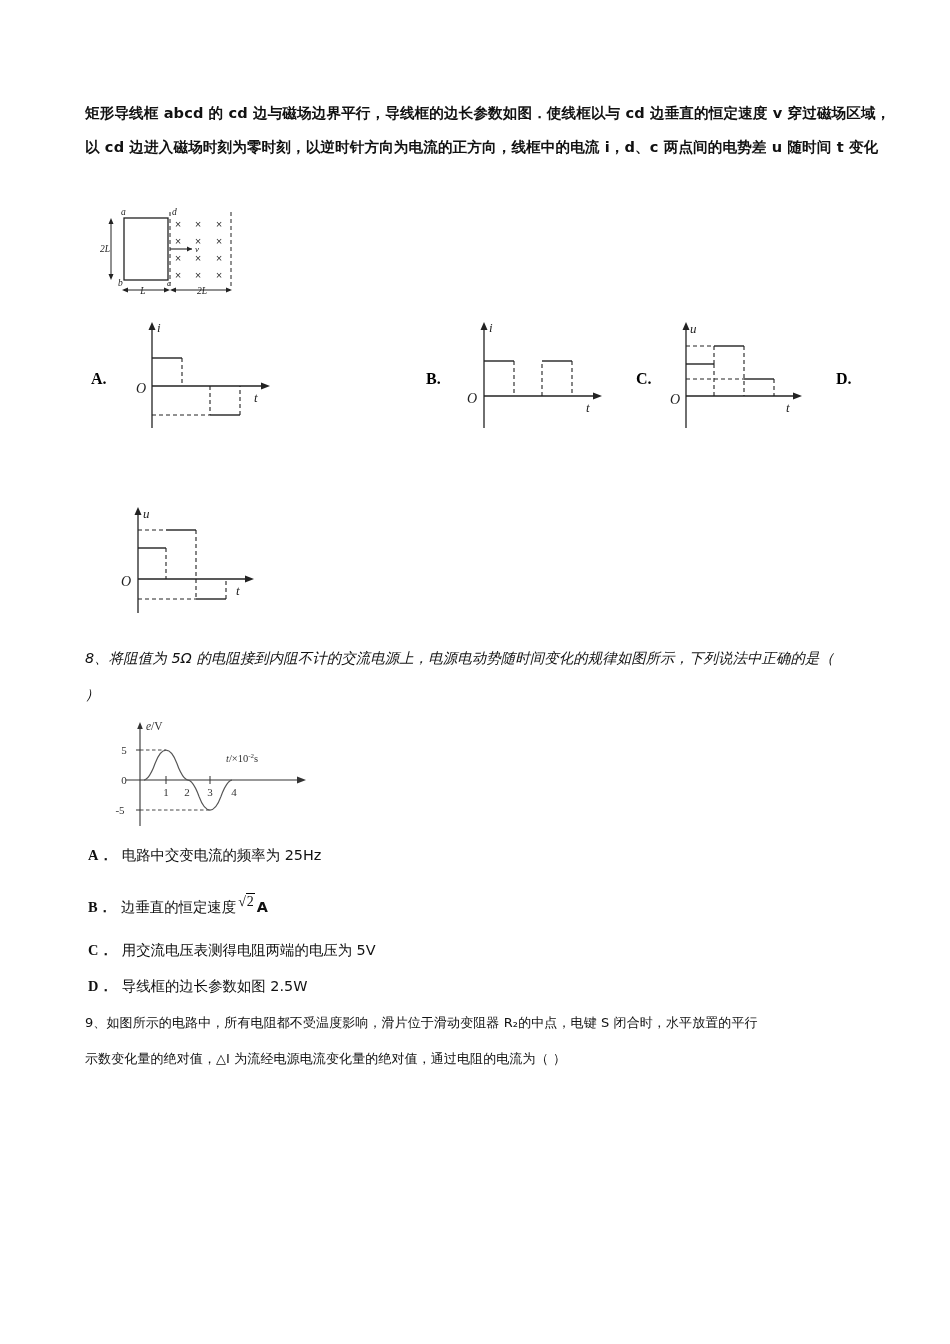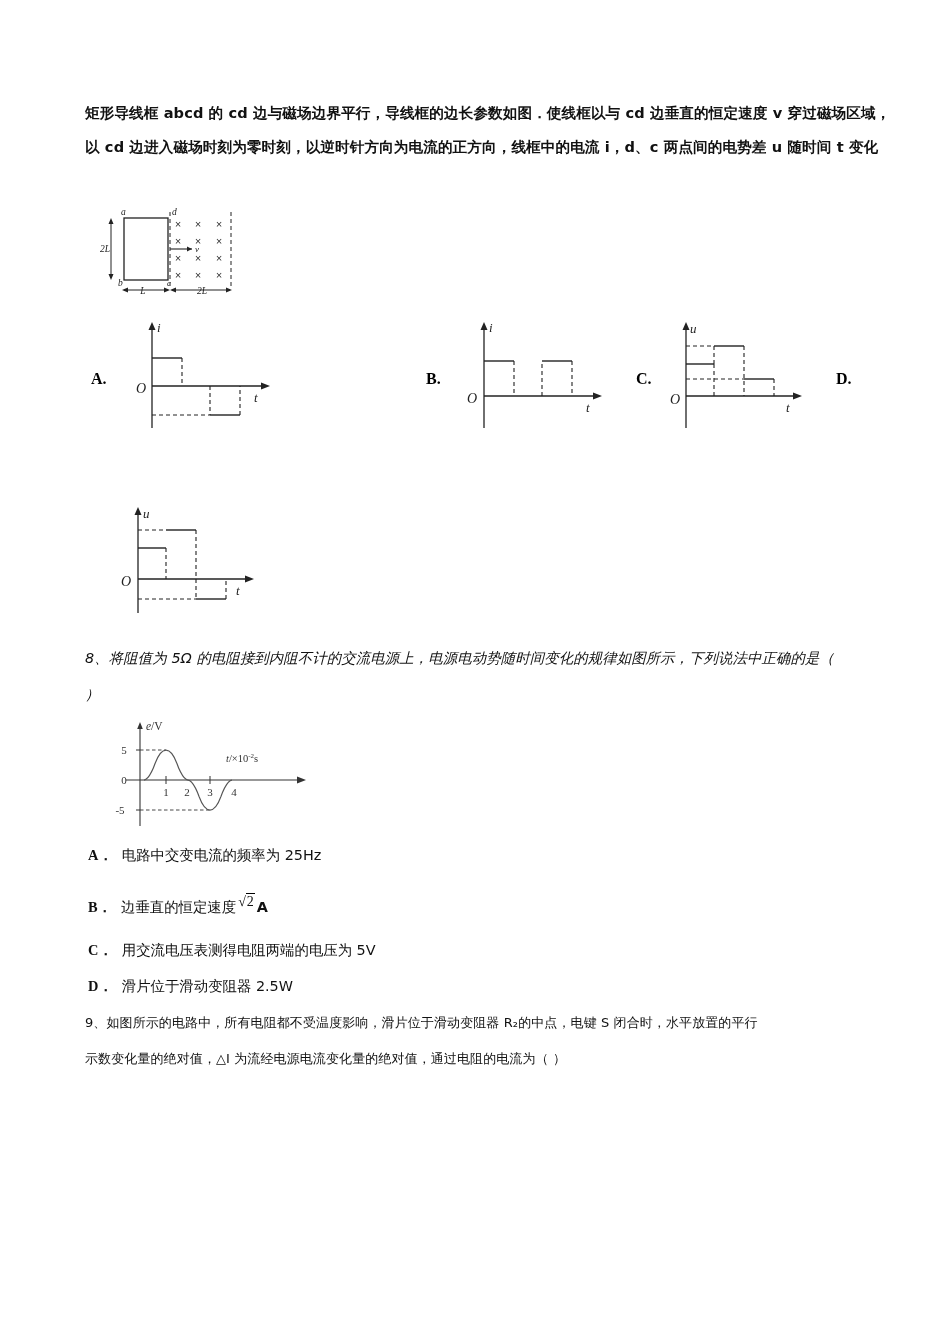--- a/index.html
+++ b/index.html
@@ -295,21 +295,21 @@
 
   <div class="opt8" style="top:894px;">
     <span class="letter">B．</span><span>边垂直的恒定速度</span><span class="sqrt-wrap">√<span style="border-top:1px solid #000; padding:0 1px;">2</span></span><span style="font-weight:bold;">A</span>
   </div>
 
   <div class="opt8" style="top:941px;">
     <span class="letter">C．</span><span>用交流电压表测得电阻两端的电压为 5V</span>
   </div>
 
   <div class="opt8" style="top:977px;">
-    <span class="letter">D．</span><span>滑片位于滑动变阻器 2.5W</span>
+    <span class="letter">D．</span><span>导线框的边长参数如图 2.5W</span>
   </div>
 
   <div class="qtext q9-stem">
     <div>9、如图所示的电路中，所有电阻都不受温度影响，滑片位于滑动变阻器 R₂的中点，电键 S 闭合时，水平放置的平行</div>
     <div>示数变化量的绝对值，△I 为流经电源电流变化量的绝对值，通过电阻的电流为（   ）</div>
   </div>
 
 </div>
 
 </body></html>

